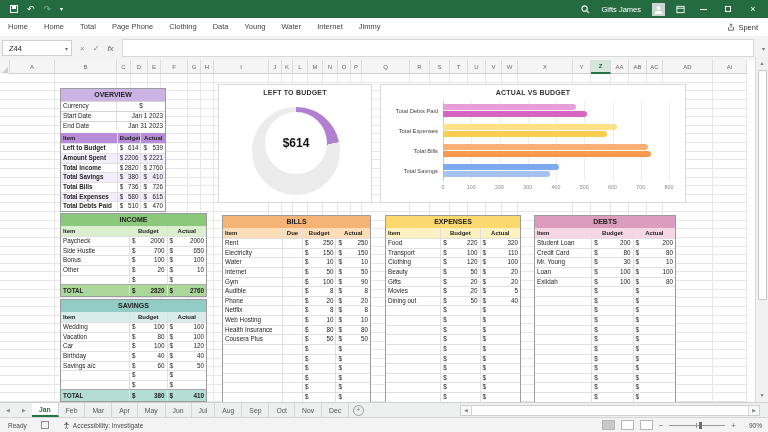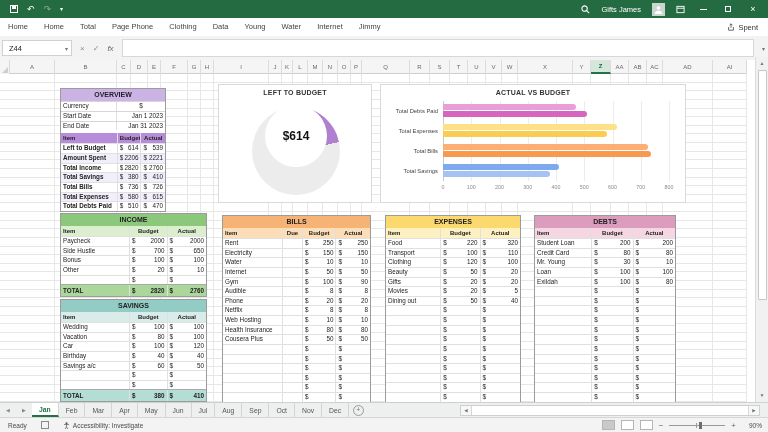--- a/index.html
+++ b/index.html
@@ -1196,21 +1196,21 @@
           <div class="xc mc last" style="width: 42px;">
             <span>$</span>
             <span></span>
           </div>
         </div>
         <div class="xt-total"></div>
       </div>
       <div class="card" style="left: 218px; top: 10px; width: 154px; height: 119px;">
         <div class="card-title">LEFT TO BUDGET</div>
         <div class="donut" style="left: 33px; top: 22px; width: 88px; height: 88px; background: conic-gradient(rgb(176, 127, 208) 0deg, rgb(176, 127, 208) 21.773%, rgb(236, 236, 236) 21.773%, rgb(236, 236, 236) 100%);"></div>
-        <div class="hole" style="left: 46px; top: 20px; width: 62px; height: 62px;">$614</div>
+        <div class="hole" style="left: 46px; top: 27px; width: 62px; height: 62px;">$614</div>
       </div>
       <div class="card" style="left: 380px; top: 10px; width: 306px; height: 119px;">
         <div class="card-title">ACTUAL VS BUDGET</div>
         <div class="gridv" style="left: 62px; top: 16px; height: 80px; background: rgb(201, 201, 201);"></div>
         <div class="ticklbl" style="left: 62px; top: 99px;">0</div>
         <div class="gridv" style="left: 90.25px; top: 16px; height: 80px;"></div>
         <div class="ticklbl" style="left: 90.25px; top: 99px;">100</div>
         <div class="gridv" style="left: 118.5px; top: 16px; height: 80px;"></div>
         <div class="ticklbl" style="left: 118.5px; top: 99px;">200</div>
         <div class="gridv" style="left: 146.75px; top: 16px; height: 80px;"></div>

